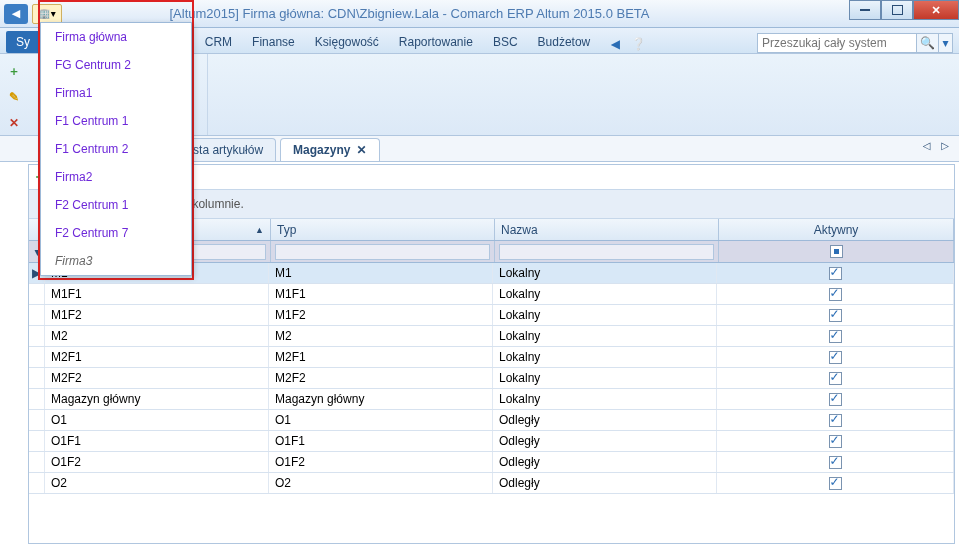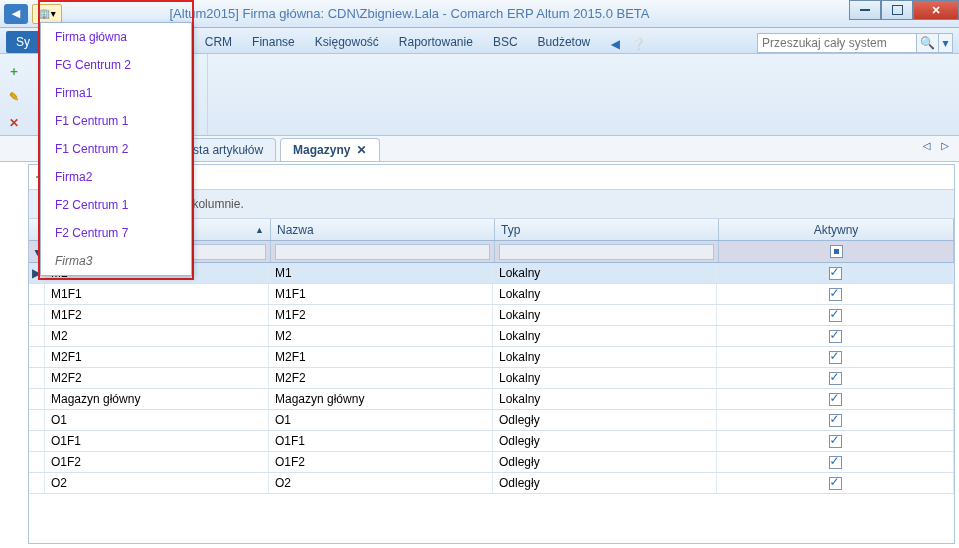--- a/index.html
+++ b/index.html
@@ -159,25 +159,25 @@
   </div>
   <div class="groupbox">
     <span>tutaj, aby pogrupować po tej kolumnie.</span>
   </div>
   <div class="headers">
     <div class="hcell c-indic"></div>
     <div class="hcell c-kod">
       <span></span>
       <span class="sortarrow" style="margin-left:auto;">▲</span>
     </div>
+    <div class="hcell c-typ">
+        <span>Typ</span>
+      </div>
     <div class="hcell c-nazwa">
         <span>Nazwa</span>
-      </div>
-    <div class="hcell c-typ">
-        <span>Typ</span>
       </div>
     <div class="hcell c-akt">
         <span>Aktywny</span>
       </div>
   </div>
   <div class="filterrow">
     <div class="fcell c-indic" style="justify-content:center;color:#2a4d75;">▾</div>
     <div class="fcell c-kod">
         <input type="text" style="">
       </div>

